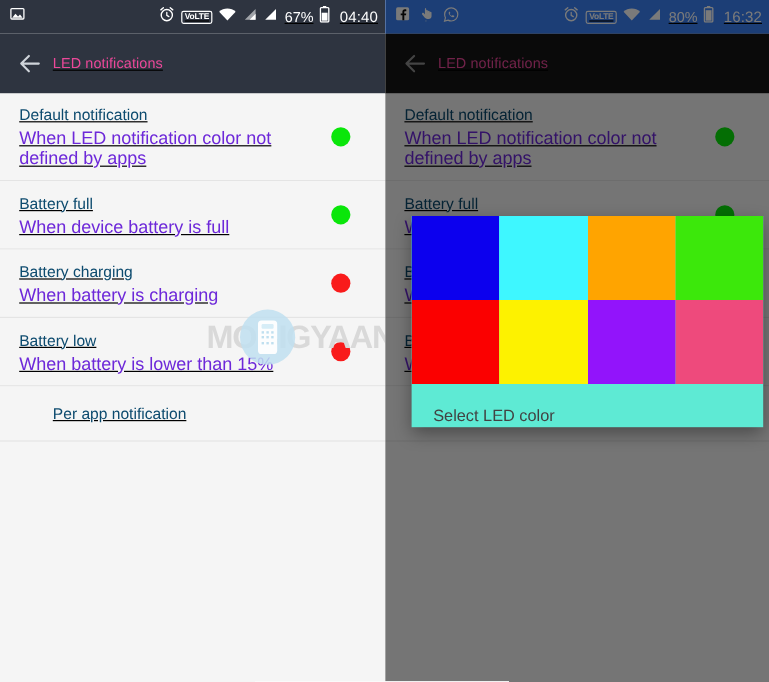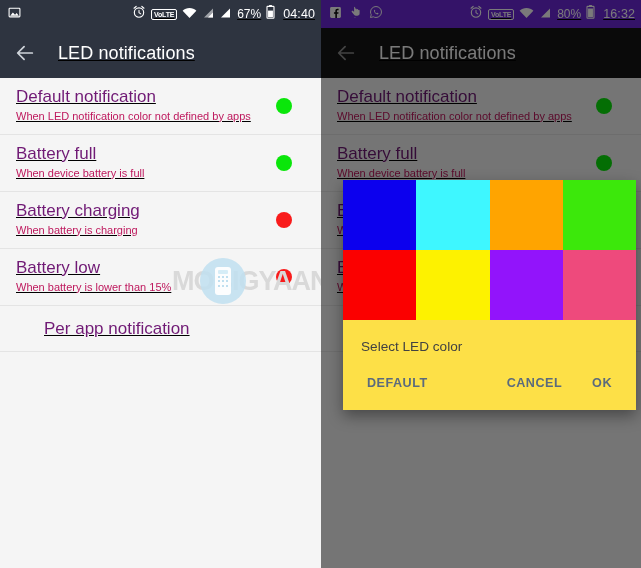--- a/index.html
+++ b/index.html
@@ -39,38 +39,38 @@
     padding:0 2px;letter-spacing:-.2px;
     color:#fff;background:transparent;
   }
 
   
   .toolbar{
     height:50px;display:flex;align-items:center;
     padding-left:14px;box-sizing:border-box;
   }
   .toolbar .title{
-    font-size:18px;color:#ffffff;margin-left:22px;letter-spacing:.1px;
+    font-size:12px;color:#ec4899;margin-left:8px;letter-spacing:.1px;
   }
   .back-arrow{width:22px;height:22px;display:block;}
 
   
   .list{background:#f5f5f5;}
   .row{
     position:relative;
     display:flex;align-items:center;
     min-height:57px;
     padding:9px 16px 9px 16px;
     box-sizing:border-box;
     border-bottom:1px solid #e4e4e4;
     background:#f5f5f5;
   }
   .row-texts{flex:1;min-width:0;}
-  .row-title{font-size:17px;color:#701a75;line-height:18px;}
-  .row-sub{font-size:11px;color:#be185d;line-height:17px;margin-top:2px;}
+  .row-title{font-size:13px;color:#0c4a6e;line-height:18px;}
+  .row-sub{font-size:15px;color:#6d28d9;line-height:17px;margin-top:2px;}
   .dot{
     width:16px;height:16px;border-radius:50%;
     flex:0 0 auto;margin-right:13px;
   }
   .row.no-sub{min-height:46px;padding-left:44px;}
 
   
   .watermark{
     position:absolute;
     left:172px;top:258px;
@@ -117,21 +117,21 @@
   
   .scrim{
     position:absolute;left:0;top:0;right:0;bottom:0;
     background:rgba(0,0,0,.52);
     z-index:10;
   }
   .dialog{
     position:absolute;
     left:22px;top:180px;
     width:293px;
-    background:#fde047;
+    background:#5eead4;
     z-index:11;
     box-shadow:0 6px 14px rgba(0,0,0,.38);
     overflow:hidden;
   }
   .swatches{
     display:grid;
     grid-template-columns:repeat(4,1fr);
     grid-template-rows:70px 70px;
   }
   .swatch{width:100%;height:100%;display:block;border:0;padding:0;}
@@ -256,21 +256,21 @@
 
     <div class="watermark">
       <span class="wm-text">MOBIGYAAN</span>
       <span class="wm-badge"></span>
       <span class="wm-phone"></span>
     </div>
   </div>
 
   <div class="panel panel-right">
 
-    <div class="statusbar" id="sb-right" style="background: #6d28d9; align-items: center;">
+    <div class="statusbar" id="sb-right" style="background: #3b82f6; align-items: center;">
       <div class="sb-left">
         <span class="ic">
           <svg width="13" height="13" viewBox="0 0 24 24">
               <rect x="2" y="2" width="20" height="20" rx="2.5" fill="#fff"></rect>
               <path d="M14.6 22v-7.6h2.6l.4-3h-3V9.5c0-.9.25-1.5 1.5-1.5h1.6V5.3C17.4 5.2 16.5 5.1 15.5 5.1c-2.2 0-3.8 1.35-3.8 3.85v2.45H9.1v3h2.6V22z" fill="#0d0d0d"></path>
             </svg>
         </span>
         <span class="ic">
           <svg width="13" height="14" viewBox="0 0 24 24">
               <path d="M11 2.2c-.9 0-1.6.7-1.6 1.6v8.4L7.6 10c-.7-.7-1.8-.6-2.4.1-.5.6-.5 1.5 0 2.1l4.1 5c.9 1.1 2.2 1.7 3.6 1.7h2.5c2.3 0 4.2-1.9 4.2-4.2V9.3c0-.8-.6-1.4-1.4-1.4s-1.4.6-1.4 1.4V7.9c0-.8-.6-1.4-1.4-1.4s-1.4.6-1.4 1.4V6.8c0-.8-.6-1.4-1.4-1.4-.5 0-.9.2-1.2.5V3.8c0-.9-.7-1.6-1.6-1.6z" fill="#fff"></path>
@@ -369,23 +369,16 @@
           <button class="swatch" style="background: rgb(255, 164, 0);"></button>
           <button class="swatch" style="background: rgb(60, 232, 11);"></button>
           <button class="swatch" style="background: rgb(251, 0, 0);"></button>
           <button class="swatch" style="background: rgb(253, 242, 0);"></button>
           <button class="swatch" style="background: rgb(146, 20, 251);"></button>
           <button class="swatch" style="background: rgb(238, 74, 124);"></button>
         </div>
       <div class="dlg-body">
         <div class="dlg-title">Select LED color</div>
       </div>
-      <div class="dlg-actions">
-        <button class="dlg-btn">DEFAULT</button>
-        <span class="spacer"></span>
-        <button class="dlg-btn">CANCEL</button>
-        <span class="gap-ok"></span>
-        <button class="dlg-btn">OK</button>
-      </div>
     </div>
   </div>
 
 </div>
 
 </body></html>

